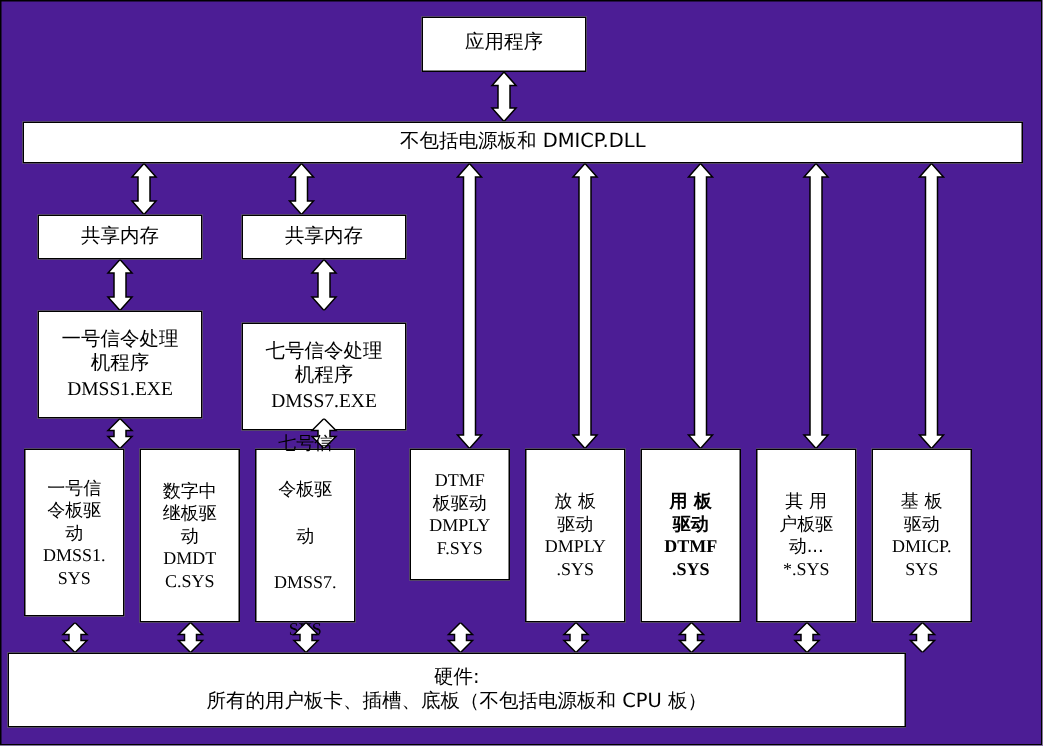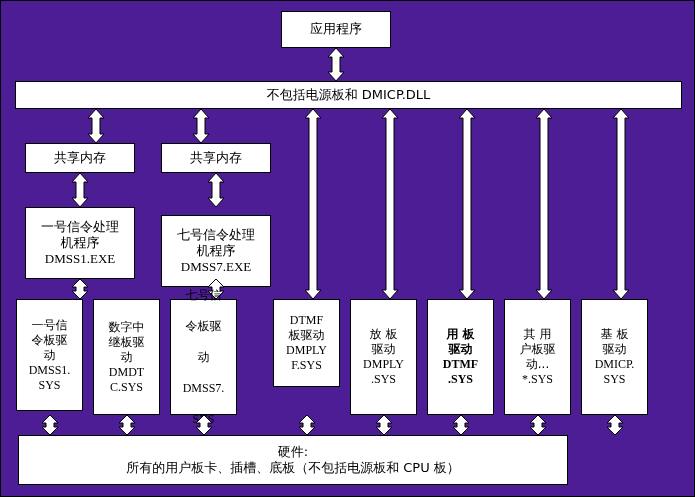--- a/index.html
+++ b/index.html
@@ -222,18 +222,18 @@
     <svg width="20" height="20" viewBox="0 0 20 20">
       <polygon points="10,0 2,8 6,8 6,12 2,12 10,20 18,12 14,12 14,8 18,8" fill="#ffffff" stroke="#000000" stroke-width="1"></polygon>
     </svg>
   </div>
   <div class="arrow" style="left:604px; top:414px; width:20px; height:20px;">
     <svg width="20" height="20" viewBox="0 0 20 20">
       <polygon points="10,0 2,8 6,8 6,12 2,12 10,20 18,12 14,12 14,8 18,8" fill="#ffffff" stroke="#000000" stroke-width="1"></polygon>
     </svg>
   </div>
 
-  <div class="box" style="left:17px; top:434px; width:550px; height:50px;">
+  <div class="box" style="left:4px; top:434px; width:599px; height:50px;">
     <span class="line lbl-cn">硬件:</span>
     <span class="line lbl-cn">所有的用户板卡、插槽、底板（不包括电源板和 CPU 板）</span>
   </div>
 
 </div>
 
 </body></html>

